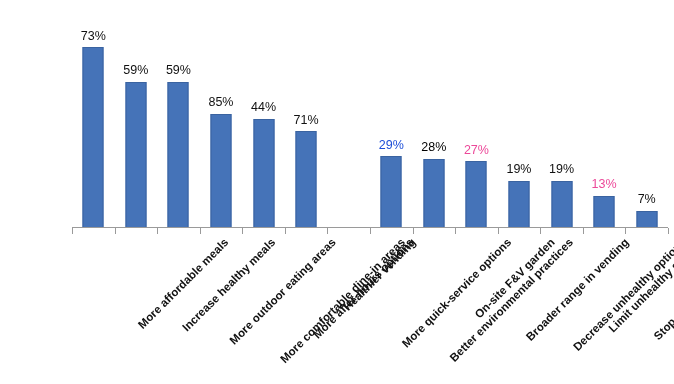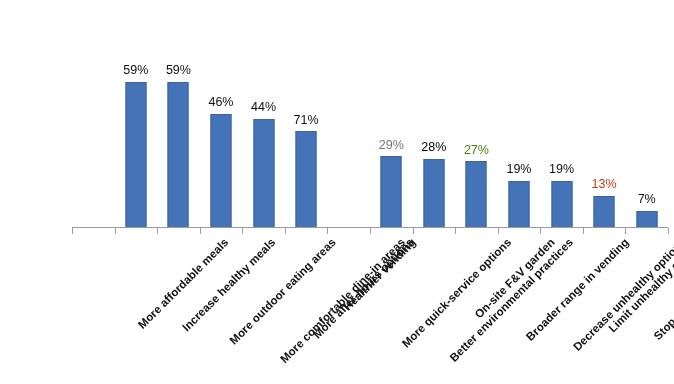--- a/index.html
+++ b/index.html
@@ -97,63 +97,67 @@
     color: #111111;
     line-height: 1.1;
   }
 </style>
 </head>
 <body>
 
 <div id="chart-root">
 
   <div id="plot-area">
+      <div class="bar-slot" style="left: 0px; width: 42.5714px;">
+        <div class="bar-rect" title="More affordable meals 73%" style="height: 181px; background: rgb(69, 115, 184); border-color: rgb(58, 99, 160);"></div>
+        <div class="bar-value" style="bottom: 186px; color: rgb(17, 17, 17);">73%</div>
+      </div>
       <div class="bar-slot" style="left: 42.5714px; width: 42.5714px;">
         <div class="bar-rect" title="Increase healthy meals 59%" style="height: 146.288px; background: rgb(69, 115, 184); border-color: rgb(58, 99, 160);"></div>
         <div class="bar-value" style="bottom: 151.288px; color: rgb(17, 17, 17);">59%</div>
       </div>
       <div class="bar-slot" style="left: 85.1429px; width: 42.5714px;">
         <div class="bar-rect" title="More outdoor eating areas 59%" style="height: 146.288px; background: rgb(69, 115, 184); border-color: rgb(58, 99, 160);"></div>
         <div class="bar-value" style="bottom: 151.288px; color: rgb(17, 17, 17);">59%</div>
       </div>
       <div class="bar-slot" style="left: 127.714px; width: 42.5714px;">
         <div class="bar-rect" title="More comfortable dine-in areas 46%" style="height: 114.055px; background: rgb(69, 115, 184); border-color: rgb(58, 99, 160);"></div>
-        <div class="bar-value" style="bottom: 119.055px; color: rgb(17, 17, 17);">46%</div>
+        <div class="bar-value" style="bottom: 119.055px; color: rgb(17, 17, 17);">85%</div>
       </div>
       <div class="bar-slot" style="left: 170.286px; width: 42.5714px;">
         <div class="bar-rect" title="More after-hours options 44%" style="height: 109.096px; background: rgb(69, 115, 184); border-color: rgb(58, 99, 160);"></div>
         <div class="bar-value" style="bottom: 114.096px; color: rgb(17, 17, 17);">44%</div>
       </div>
       <div class="bar-slot" style="left: 212.857px; width: 42.5714px;">
         <div class="bar-rect" title="Healthier vending 39%" style="height: 96.6986px; background: rgb(69, 115, 184); border-color: rgb(58, 99, 160);"></div>
         <div class="bar-value" style="bottom: 101.699px; color: rgb(17, 17, 17);">71%</div>
       </div>
       <div class="bar-slot" style="left: 298px; width: 42.5714px;">
         <div class="bar-rect" title="Better environmental practices 29%" style="height: 71.9041px; background: rgb(69, 115, 184); border-color: rgb(58, 99, 160);"></div>
-        <div class="bar-value" style="bottom: 76.9041px; color: #737373;">29%</div>
+        <div class="bar-value" style="bottom: 76.9041px; color: #1d4ed8;">29%</div>
       </div>
       <div class="bar-slot" style="left: 340.571px; width: 42.5714px;">
         <div class="bar-rect" title="On-site F&amp;V garden 28%" style="height: 69.4247px; background: rgb(69, 115, 184); border-color: rgb(58, 99, 160);"></div>
         <div class="bar-value" style="bottom: 74.4247px; color: #000000;">28%</div>
       </div>
       <div class="bar-slot" style="left: 383.143px; width: 42.5714px;">
         <div class="bar-rect" title="Broader range in vending 27%" style="height: 66.9452px; background: rgb(69, 115, 184); border-color: rgb(58, 99, 160);"></div>
-        <div class="bar-value" style="bottom: 71.9452px; color: #4d7c0f;">27%</div>
+        <div class="bar-value" style="bottom: 71.9452px; color: #ec4899;">27%</div>
       </div>
       <div class="bar-slot" style="left: 425.714px; width: 42.5714px;">
         <div class="bar-rect" title="Decrease unhealthy options 19%" style="height: 47.1096px; background: rgb(69, 115, 184); border-color: rgb(58, 99, 160);"></div>
         <div class="bar-value" style="bottom: 52.1096px; color: rgb(17, 17, 17);">19%</div>
       </div>
       <div class="bar-slot" style="left: 468.286px; width: 42.5714px;">
         <div class="bar-rect" title="Limit unhealthy snacks 19%" style="height: 47.1096px; background: rgb(69, 115, 184); border-color: rgb(58, 99, 160);"></div>
         <div class="bar-value" style="bottom: 52.1096px; color: rgb(17, 17, 17);">19%</div>
       </div>
       <div class="bar-slot" style="left: 510.857px; width: 42.5714px;">
         <div class="bar-rect" title="Stop selling sweet drinks 13%" style="height: 32.2329px; background: rgb(69, 115, 184); border-color: rgb(58, 99, 160);"></div>
-        <div class="bar-value" style="bottom: 37.2329px; color: #c2410c; text-align: center;">13%</div>
+        <div class="bar-value" style="bottom: 37.2329px; color: #ec4899; text-align: center;">13%</div>
       </div>
       <div class="bar-slot" style="left: 553.429px; width: 42.5714px;">
         <div class="bar-rect" title="More nutrition education 7%" style="height: 17.3562px; background: rgb(69, 115, 184); border-color: rgb(58, 99, 160);"></div>
         <div class="bar-value" style="bottom: 22.3562px; color: rgb(17, 17, 17);">7%</div>
       </div>
     </div>
 
   <div id="axis-line" style="background: rgb(154, 154, 154);"></div>
 
   <div id="category-labels">

